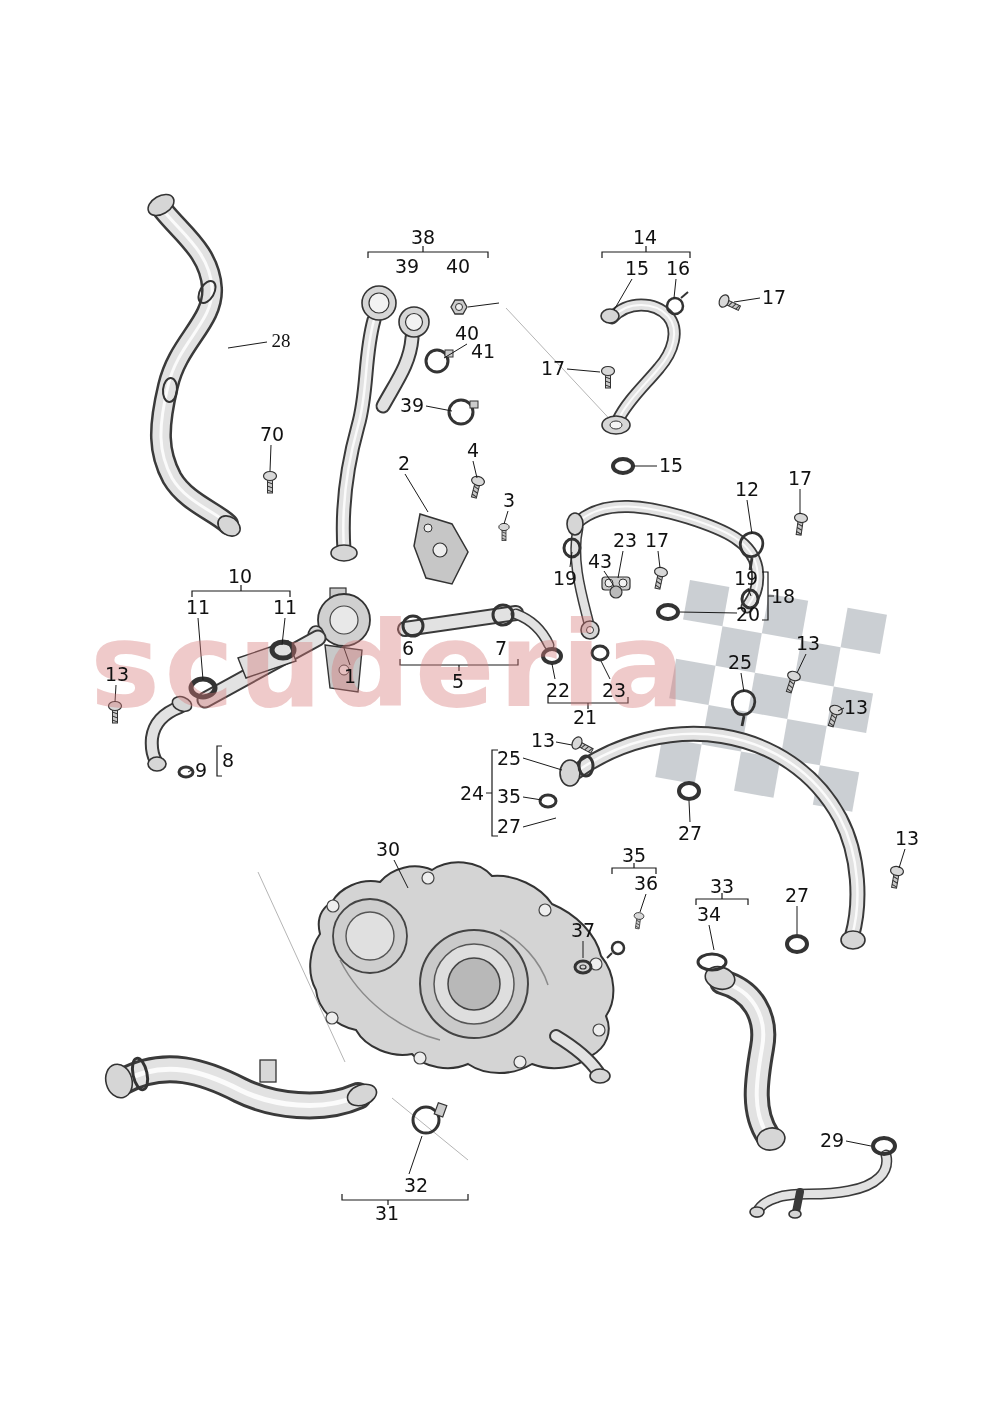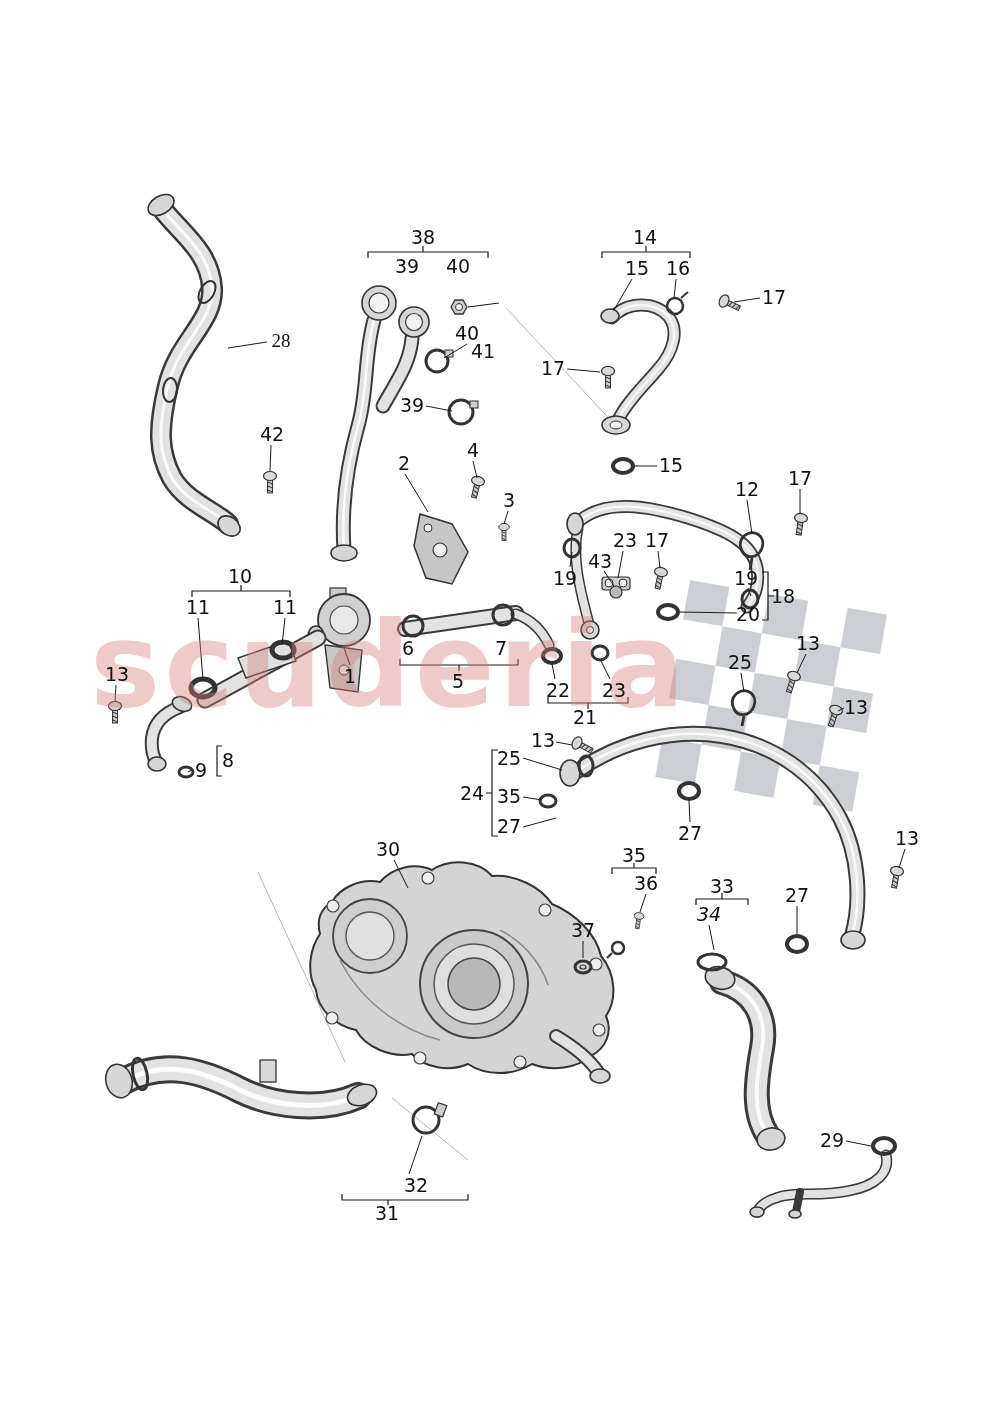--- a/index.html
+++ b/index.html
@@ -360,21 +360,21 @@
 </div>
 
 <div id="callouts">
       <span class="callout" style="left: 423px; top: 237px;">38</span>
       <span class="callout" style="left: 407px; top: 266px;">39</span>
       <span class="callout" style="left: 458px; top: 266px;">40</span>
       <span class="callout" style="left: 483px; top: 303px; margin-top: 48px;">41</span>
       <span class="callout" style="left: 467px; top: 333px;">40</span>
       <span class="callout" style="left: 412px; top: 405px;">39</span>
       <span class="callout" style="left: 281px; top: 341px; font-family: Liberation Serif, serif;">28</span>
-      <span class="callout" style="left: 272px; top: 434px;">42</span>
+      <span class="callout" style="left: 272px; top: 434px;">70</span>
       <span class="callout" style="left: 404px; top: 463px;">2</span>
       <span class="callout" style="left: 473px; top: 450px;">4</span>
       <span class="callout" style="left: 509px; top: 500px;">3</span>
       <span class="callout" style="left: 645px; top: 237px;">14</span>
       <span class="callout" style="left: 637px; top: 268px;">15</span>
       <span class="callout" style="left: 678px; top: 268px; text-align: right;">16</span>
       <span class="callout" style="left: 774px; top: 297px;">17</span>
       <span class="callout" style="left: 553px; top: 368px;">17</span>
       <span class="callout" style="left: 671px; top: 465px;">15</span>
       <span class="callout" style="left: 747px; top: 489px;">12</span>
@@ -406,21 +406,21 @@
       <span class="callout" style="left: 472px; top: 793px;">24</span>
       <span class="callout" style="left: 509px; top: 758px;">25</span>
       <span class="callout" style="left: 509px; top: 796px;">35</span>
       <span class="callout" style="left: 509px; top: 826px;">27</span>
       <span class="callout" style="left: 690px; top: 833px;">27</span>
       <span class="callout" style="left: 388px; top: 849px;">30</span>
       <span class="callout" style="left: 634px; top: 855px;">35</span>
       <span class="callout" style="left: 646px; top: 883px;">36</span>
       <span class="callout" style="left: 583px; top: 930px;">37</span>
       <span class="callout" style="left: 722px; top: 886px;">33</span>
-      <span class="callout" style="left: 709px; top: 914px; font-style: italic;">34</span>
+      <span class="callout" style="left: 709px; top: 914px;">34</span>
       <span class="callout" style="left: 797px; top: 895px;">27</span>
       <span class="callout" style="left: 907px; top: 838px;">13</span>
       <span class="callout" style="left: 832px; top: 1140px;">29</span>
       <span class="callout" style="left: 404px; top: 1185px; margin-left: 12px;">32</span>
       <span class="callout" style="left: 387px; top: 1213px;">31</span>
     </div>
 
 </div>
 
 </body></html>

